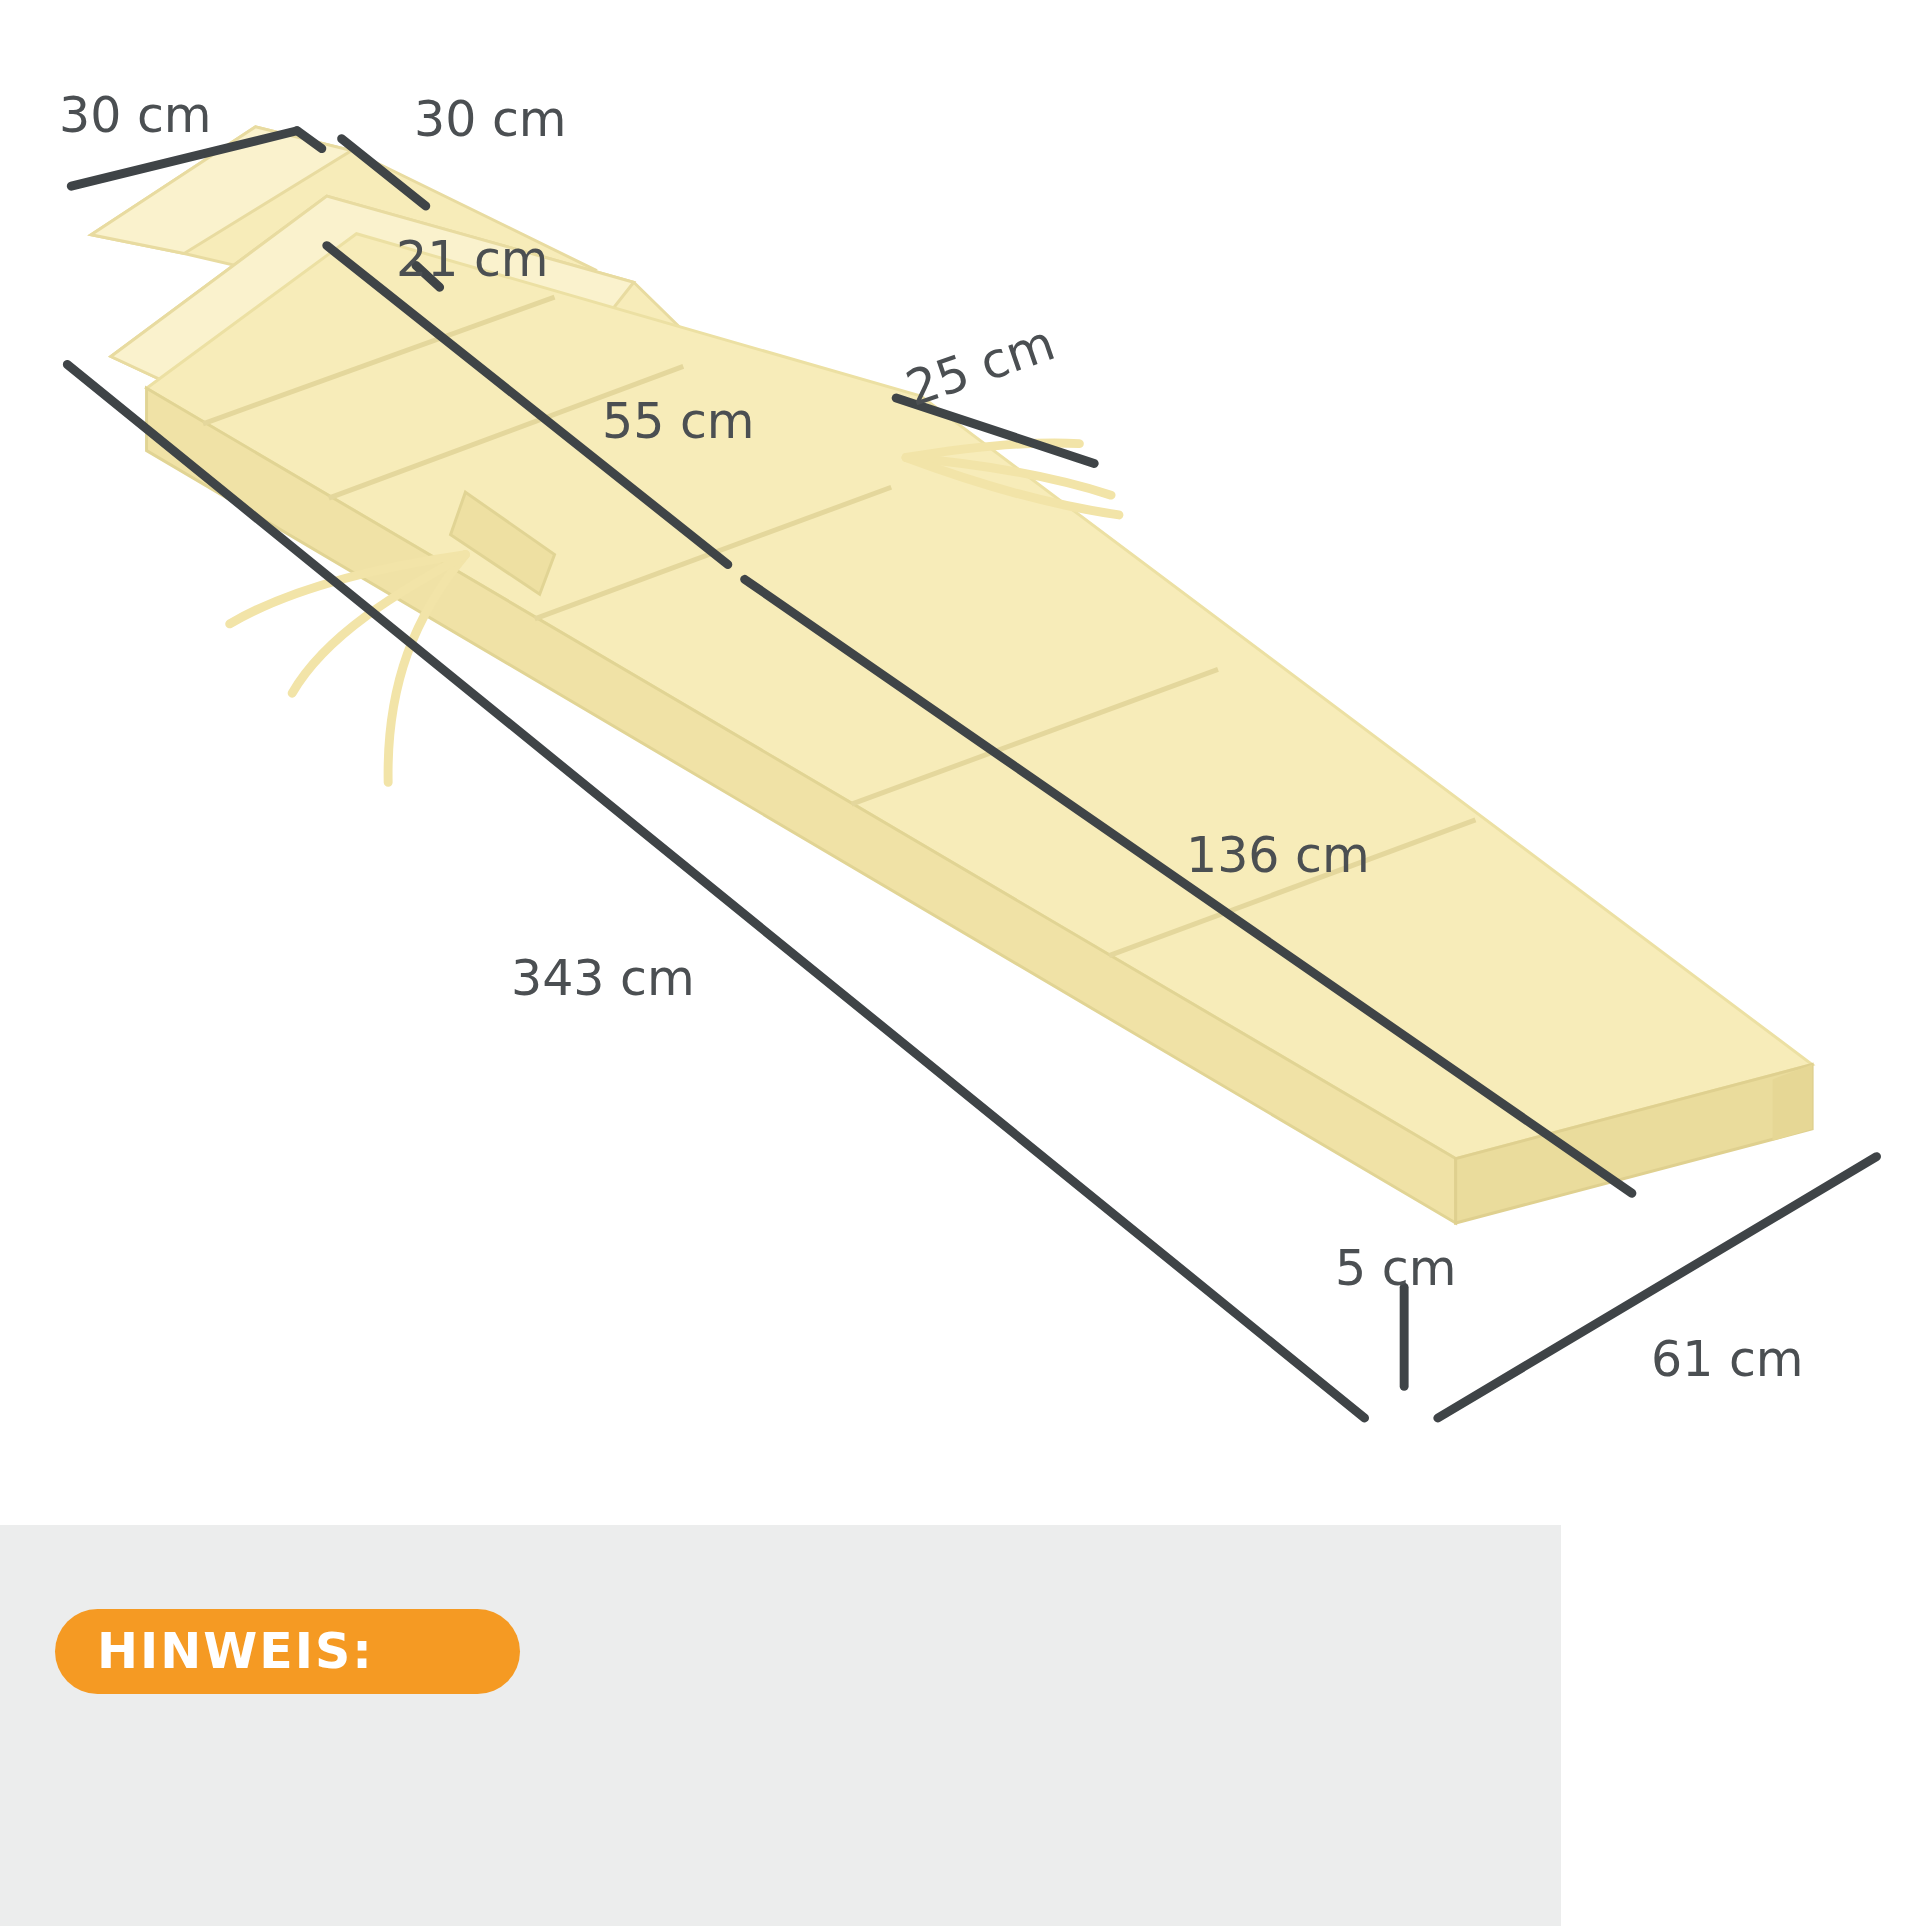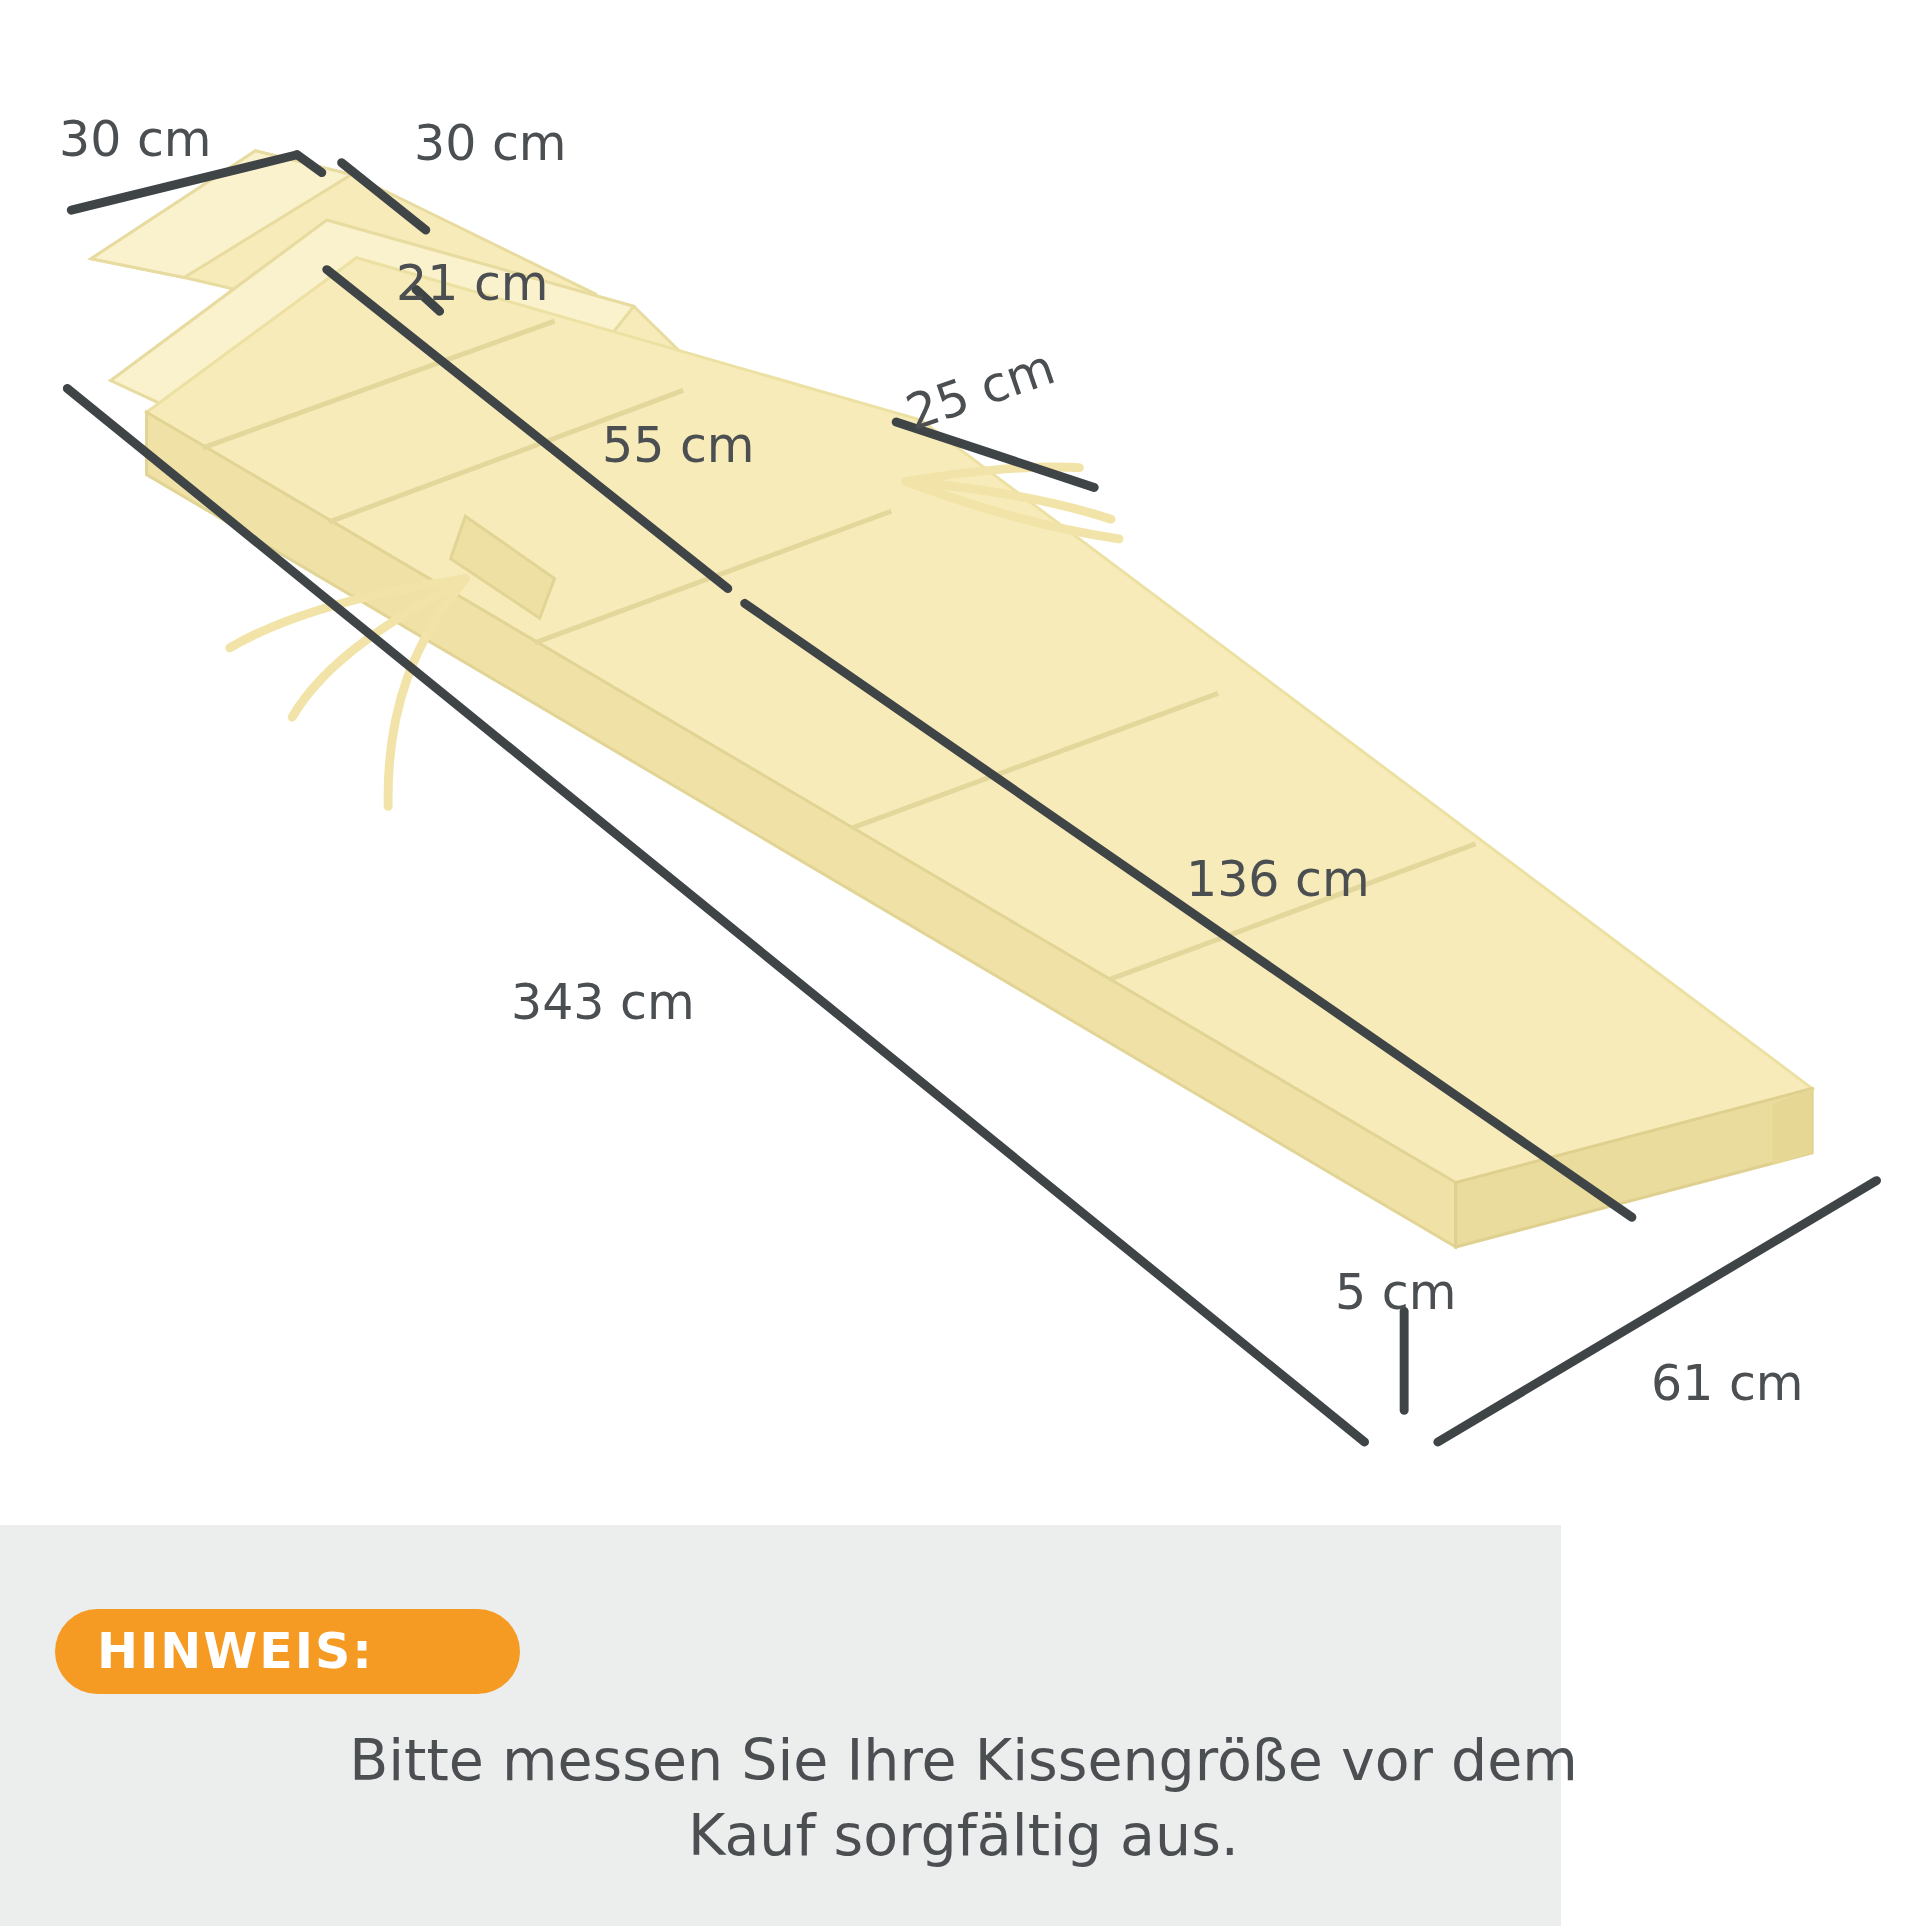--- a/index.html
+++ b/index.html
@@ -21,21 +21,20 @@
     background: #ffffff;
   }
   
   #diagram-area {
     position: absolute;
     left: 0;
     top: 0;
     width: 1927px;
     height: 1525px;
     background: #ffffff;
-    margin-top: 24px;
   }
   #diagram-svg {
     position: absolute;
     left: 0;
     top: 0;
   }
   .dim-label {
     position: absolute;
     color: #4b4f52;
     font-size: 49px;
@@ -172,20 +171,16 @@
 
     <div class="dim-label" style="left:1335px; top:1240px;">5 cm</div>
 
     <div class="dim-label" style="left:1651px; top:1331px;">61 cm</div>
   </div>
 
   <div id="note-panel">
     <div id="note-badge">
       <span id="note-badge-text">HINWEIS:</span>
     </div>
-    <div id="note-text">
-      <span>Bitte messen Sie Ihre Kissengröße vor dem</span>
-      <span class="line2">Kauf sorgfältig aus.</span>
-    </div>
   </div>
 
 </div>
 
 
 </body></html>

